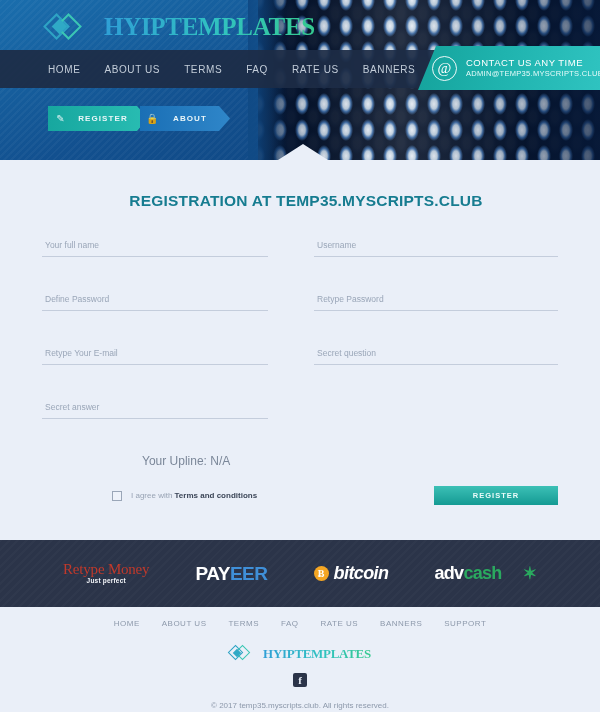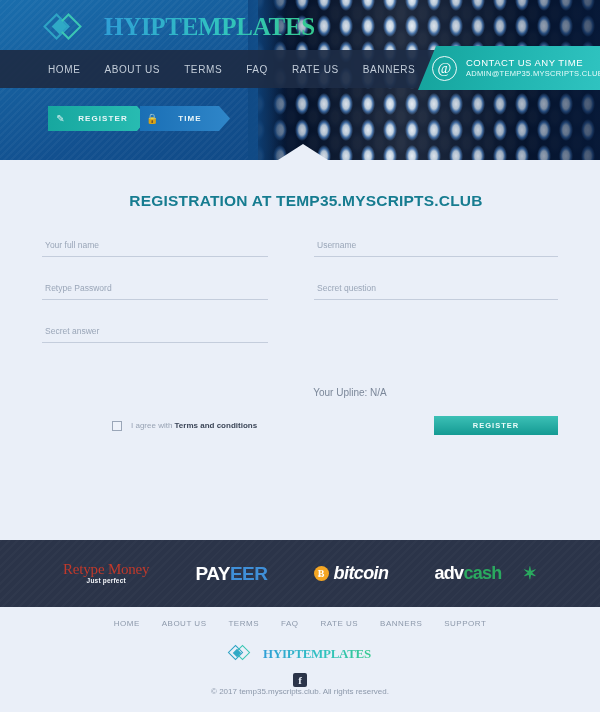--- a/index.html
+++ b/index.html
@@ -116,30 +116,30 @@
     clip-path: polygon(0 26px, 0 16px, 278px 16px, 303px 0, 328px 16px, 600px 16px, 600px 26px);
   }
 
   
   .main { position:relative; background:#eaeff8; padding-top:12px; height:370px; }
   .page-title {
     text-align:center; color:#167c90; font-size:15.5px; font-weight:bold;
     letter-spacing:.2px; padding-top:10px;margin-left:12px;
   }
   .form { width:516px; margin:24px auto 0; display:flex; flex-wrap:wrap; }
-  .field { width:50%; padding-right:32px; margin-bottom:20px; }
+  .field { width:50%; padding-right:32px; margin-bottom:31px; }
   .field:nth-child(even){ padding-right:0; padding-left:14px; }
   .field input {
     width:100%; border:none; border-bottom:1px solid #c4cddc; background:transparent;
     font-family:"Liberation Sans", sans-serif; font-size:8.5px; color:#4a5668;
     padding:4px 0 6px 3px; outline:none;
   }
   .field input::placeholder { color:#9aa6b8; }
 
-  .upline { width:516px; margin:24px auto 0; padding-left:100px; color:#7b8799; font-size:10px;text-align:center; }
+  .upline { width:516px; margin:4px auto 0; padding-left:100px; color:#7b8799; font-size:12px; }
   .bottom-row {
     width:516px; margin:18px auto 0; display:flex; align-items:center; justify-content:space-between;
     padding-left:70px;
   }
   .agree { display:flex; align-items:center; gap:9px; }
   .agree .box { width:10px; height:10px; border:1px solid #9aa6b8; background:#eef2fa; }
   .agree .txt { font-size:8px; color:#98a3b4; }
   .agree .txt b { color:#3c4658; font-weight:bold; }
   .btn-register {
     width:124px; height:19px; border:none; cursor:pointer;
@@ -181,21 +181,21 @@
   .foot-logo .logo-mark i { top:2px; width:11px; height:11px; border-width:1.5px; }
   .foot-logo .logo-mark i:nth-child(1){ left:1px; }
   .foot-logo .logo-mark i:nth-child(2){ left:8px; }
   .foot-logo .logo-mark i:nth-child(3){ left:5px; top:5px; width:6px; height:6px; }
   .foot-logo .logo-text { font-size:13px; }
   .fb {
     width:14px; height:14px; margin:12px auto 0; background:#2b3449; border-radius:2px;
     color:#eaeff8; font-family:"Liberation Serif", serif; font-weight:bold;
     font-size:11px; line-height:14px; text-align:center;
   }
-  .copyright { text-align:center; color:#8d99ab; font-size:8px; margin-top:0; }
+  .copyright { text-align:center; color:#8d99ab; font-size:8px; margin-top:14px; }
 </style>
 </head>
 <body>
 
 <div class="page">
 
   <div class="header">
     <div class="header-stripes"></div>
     <div class="hero-photo">
       <div class="curve"></div>
@@ -231,39 +231,45 @@
       </div>
     </div>
 
     <div class="actions">
       <div class="act register">
         <div class="ic">✎</div>
         <div class="lbl">REGISTER</div>
       </div>
       <div class="act login">
         <div class="ic">🔒</div>
-        <div class="lbl">TIME</div>
+        <div class="lbl">ABOUT</div>
       </div>
     </div>
 
     <div class="header-cut"></div>
   </div>
 
   <div class="main">
     <div class="page-title">REGISTRATION AT TEMP35.MYSCRIPTS.CLUB</div>
 
     <div class="form">
       <div class="field">
         <input type="text" placeholder="Your full name" style="">
       </div>
       <div class="field">
         <input type="text" placeholder="Username" style="">
       </div>
       <div class="field">
+        <input type="text" placeholder="Define Password" style="">
+      </div>
+      <div class="field">
         <input type="text" placeholder="Retype Password" style="">
+      </div>
+      <div class="field">
+        <input type="text" placeholder="Retype Your E-mail" style="">
       </div>
       <div class="field">
         <input type="text" placeholder="Secret question" style="">
       </div>
       <div class="field">
         <input type="text" placeholder="Secret answer" style="">
       </div>
     </div>
 
     <div class="upline">Your Upline: N/A</div>

